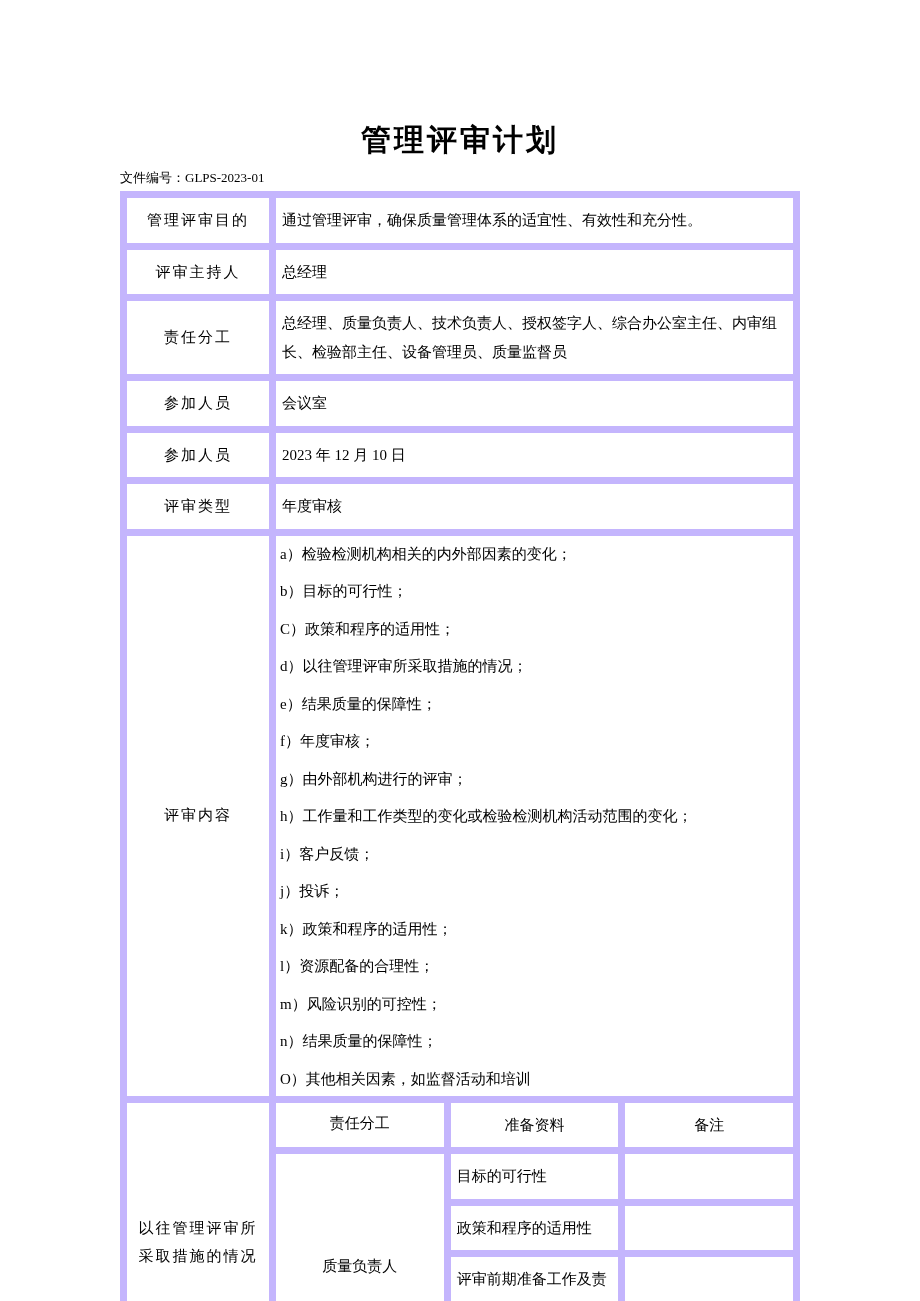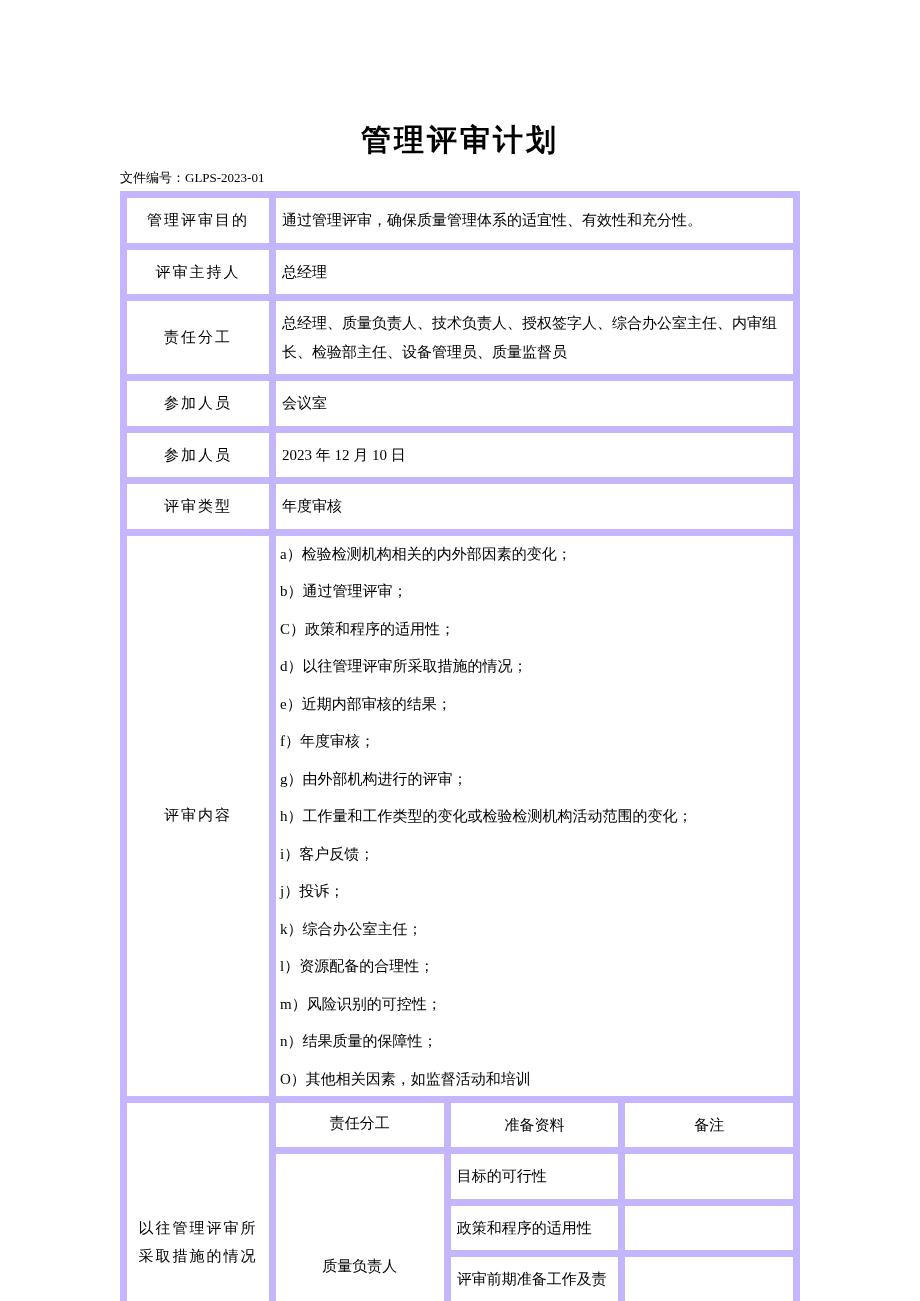--- a/index.html
+++ b/index.html
@@ -88,30 +88,30 @@
     </tr>
     <tr>
       <td class="label-col">评审类型</td>
       <td colspan="3">年度审核</td>
     </tr>
     <tr>
       <td class="label-col">评审内容</td>
       <td colspan="3" style="padding:0;margin-left:24px;">
         <div class="content-box" id="content-list">
               <div>a）检验检测机构相关的内外部因素的变化；</div>
-              <div>b）通过管理评审；</div>
+              <div>b）目标的可行性；</div>
               <div>C）政策和程序的适用性；</div>
               <div>d）以往管理评审所采取措施的情况；</div>
-              <div>e）近期内部审核的结果；</div>
+              <div>e）结果质量的保障性；</div>
               <div>f）年度审核；</div>
               <div>g）由外部机构进行的评审；</div>
               <div>h）工作量和工作类型的变化或检验检测机构活动范围的变化；</div>
               <div>i）客户反馈；</div>
               <div>j）投诉；</div>
-              <div>k）综合办公室主任；</div>
+              <div>k）政策和程序的适用性；</div>
               <div>l）资源配备的合理性；</div>
               <div>m）风险识别的可控性；</div>
               <div>n）结果质量的保障性；</div>
               <div>O）其他相关因素，如监督活动和培训</div>
             </div>
       </td>
     </tr>
 
     <tr>
       <td class="label-col" rowspan="5">以往管理评审所采取措施的情况</td>

